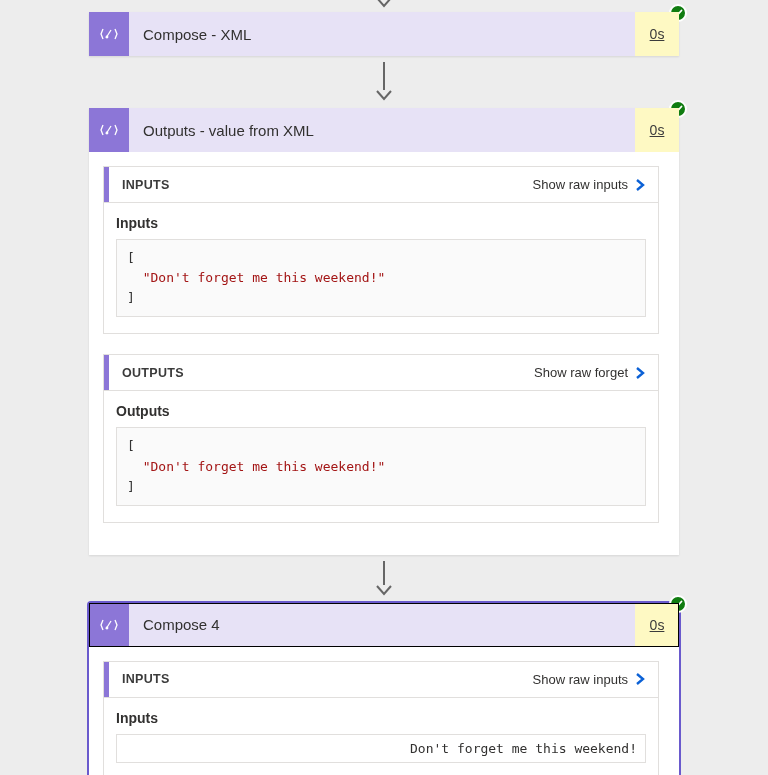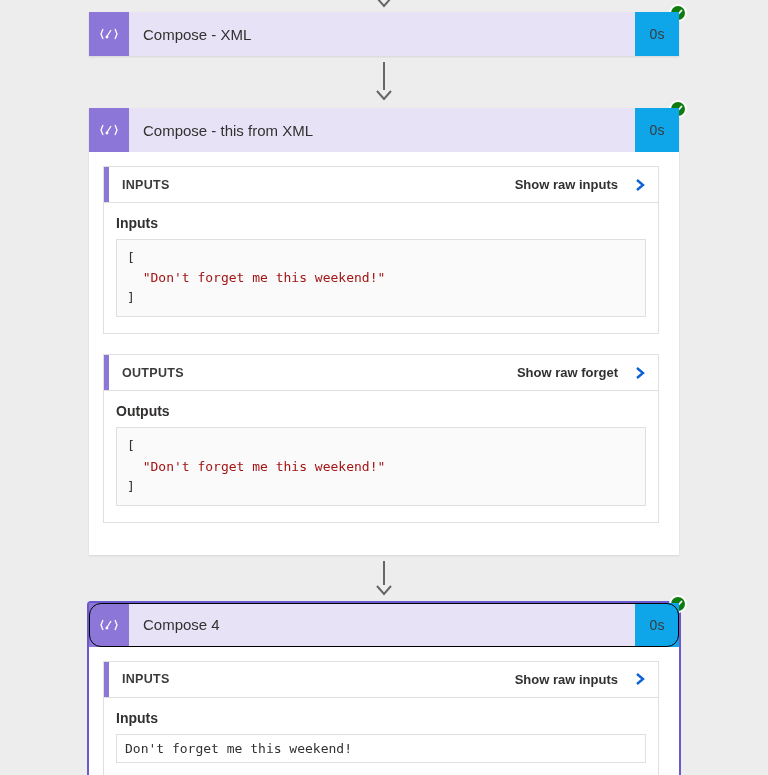--- a/index.html
+++ b/index.html
@@ -35,46 +35,47 @@
   .step-header {
     display: flex;
     align-items: stretch;
     height: 44px;
     background: #e7e2f6;
     position: relative;
     cursor: pointer;
     text-align: right;
   }
   .card.selected { box-shadow: 0 0 0 2px #6a5acd; border-radius: 2px; }
-  .card.selected .step-header { outline: 1px solid #000; outline-offset: -1px; border-radius: 12px; }
+  .card.selected .step-header { outline: 1px solid #000; outline-offset: -1px; }
   .icon-cell {
     width: 40px;
     background: #8c76d7;
     display: flex;
     align-items: center;
     justify-content: center;
     color: #fff;
     font-family: monospace;
     font-size: 14px;
   }
   .step-title {
     flex: 1;
     display: flex;
     align-items: center;
     padding-left: 14px;
     font-size: 15px;
   }
   .step-time {
     width: 44px;
-    background: #0ea5e9;
+    background: #fef9c3;
     display: flex;
     align-items: center;
     justify-content: center;
     font-size: 14px;
     color: #3b3b3b;
+    text-decoration: underline;
   }
   .status-badge {
     position: absolute;
     top: -8px;
     right: -8px;
     width: 18px;
     height: 18px;
     border-radius: 50%;
     background: #107c10;
     border: 2px solid #fff;
@@ -111,25 +112,24 @@
   .panel-header .ph-title {
     font-weight: 700;
     letter-spacing: .3px;
     font-size: 12.5px;
     color: #3b3b3b;
     padding-left: 6px;
   }
   .panel-header .ph-action {
     display: flex;
     align-items: center;
-    gap: 16px;
+    gap: 6px;
     color: #323130;
     font-size: 13px;
     cursor: pointer;
-    font-weight: bold;
   }
   .chevron {
     color: #0b61d6;
     display: inline-flex;
   }
   .panel-body {
     padding: 12px 12px 16px 12px;
   }
   .subhead {
     font-weight: 600;
@@ -145,20 +145,21 @@
     line-height: 1.55;
     white-space: pre;
     color: #333;
   }
   .codebox .str { color: #a31515; }
   .plainbox {
     border: 1px solid #e1dfdd;
     padding: 6px 8px;
     font-family: Consolas, Menlo, monospace;
     font-size: 13px;
+    text-align: right;
   }
   .top-arrowhead {
     margin-top: -4px;
   }
 </style>
 </head>
 <body>
 
 <div class="top-arrowhead">
   <svg width="16" height="12" viewBox="0 0 16 12">
@@ -201,21 +202,21 @@
   </div>
   <div class="step-header">
     <div class="icon-cell">
       <svg width="18" height="18" viewBox="0 0 18 18" fill="none" stroke="#fff" stroke-width="1.3">
         <path d="M3 4 L1 9 L3 14"></path>
           <path d="M15 4 L17 9 L15 14"></path>
         <path d="M6 13 L11 5"></path>
           <circle cx="7" cy="12" r="1.4" fill="#fff" stroke="none"></circle>
       </svg>
     </div>
-    <div class="step-title">Compose - this from XML</div>
+    <div class="step-title">Outputs - value from XML</div>
     <div class="step-time">0s</div>
   </div>
   <div class="body-section">
 
     <div class="panel">
       <div class="panel-header">
         <span class="ph-title">INPUTS</span>
         <span class="ph-action">
           <span>Show raw inputs</span>
           <span class="chevron">

